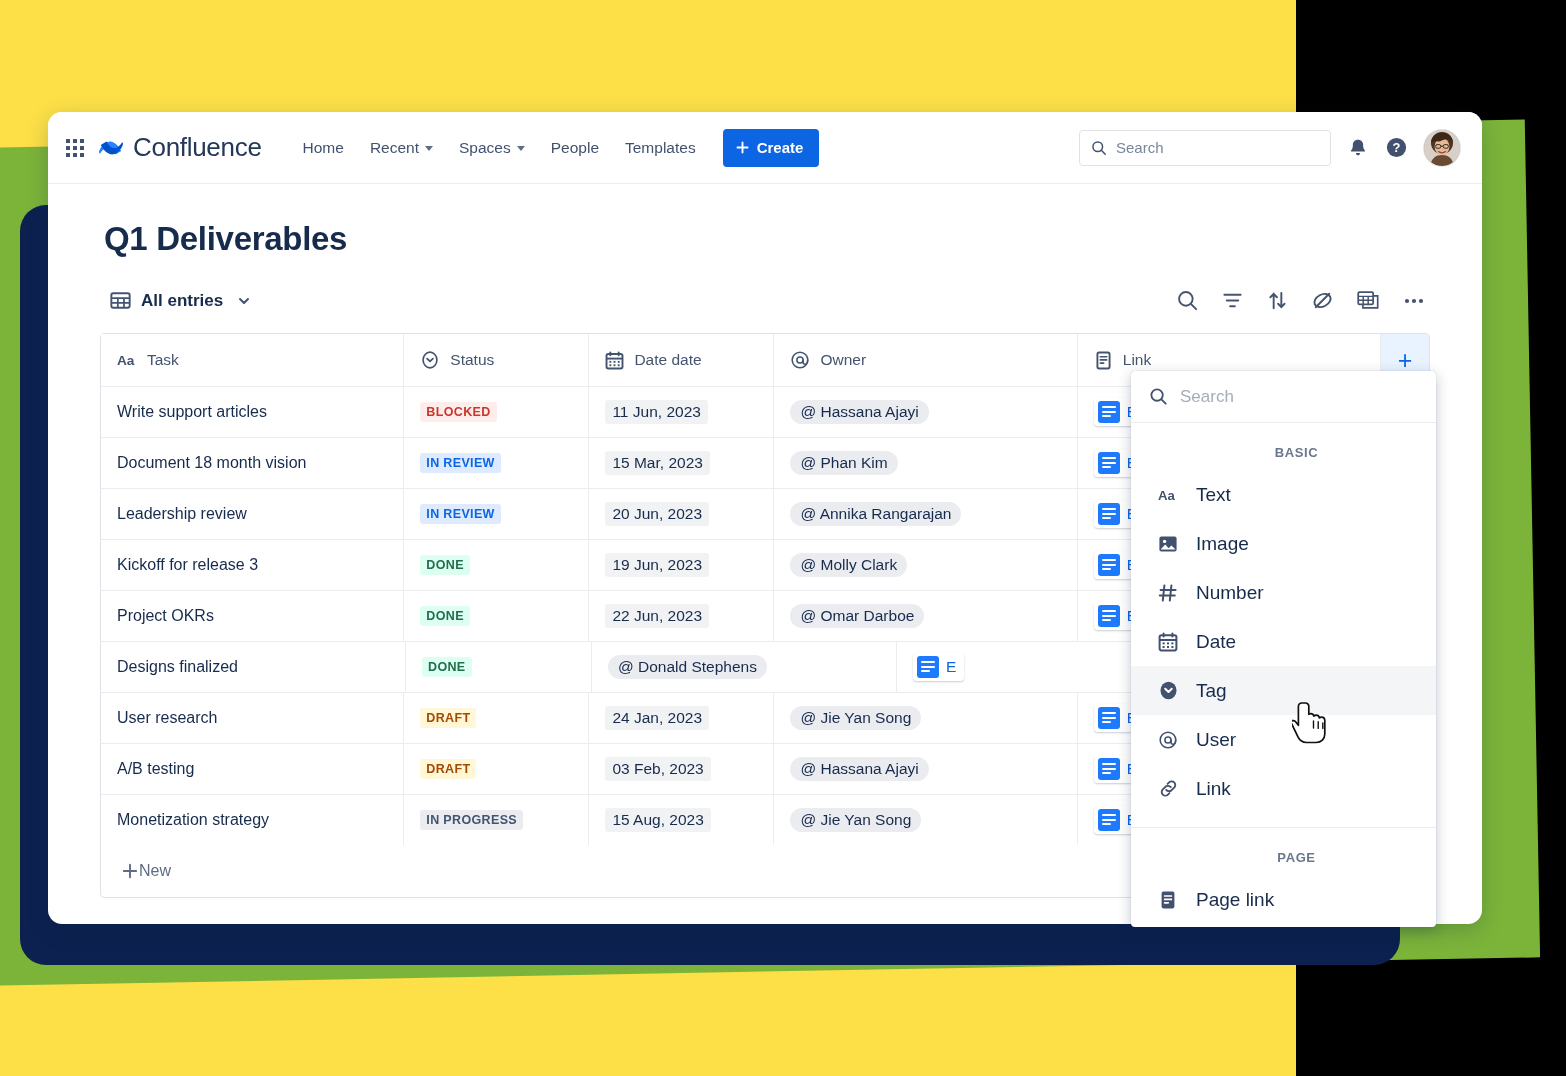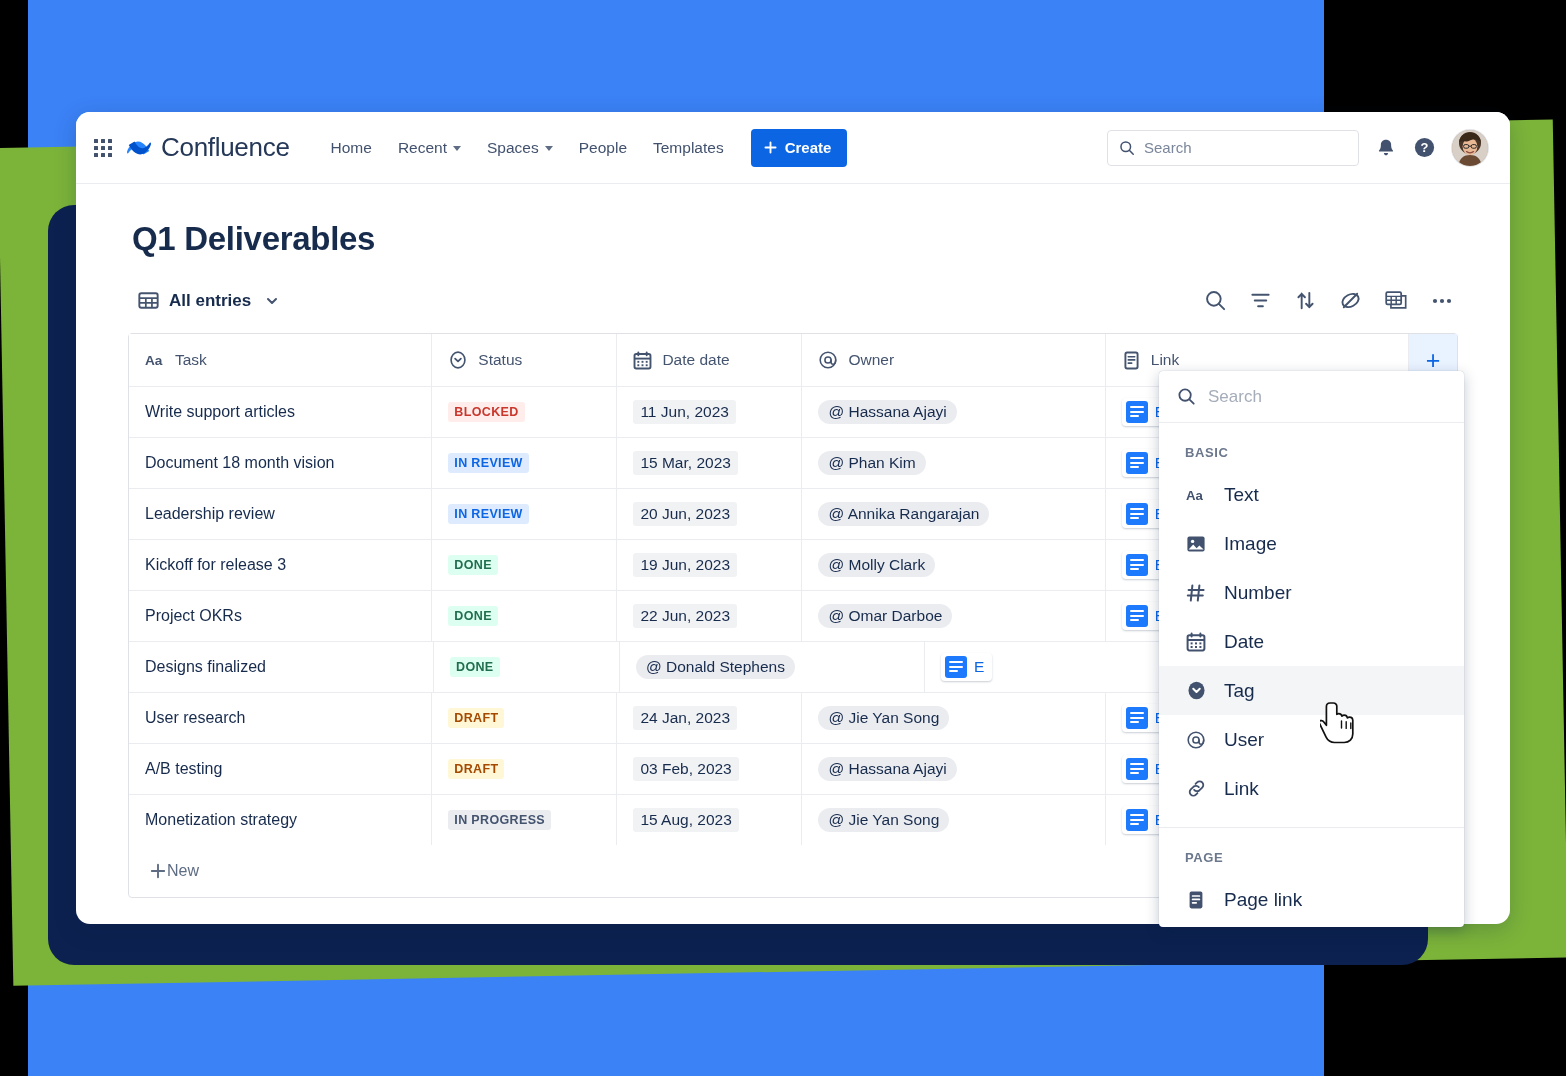--- a/index.html
+++ b/index.html
@@ -2,21 +2,21 @@
 <html><head>
 <meta charset="utf-8">
 <style>
   * { box-sizing: border-box; margin: 0; padding: 0; }
   html, body {
     width: 1566px; height: 1076px;
     background: #000000;
     font-family: "Liberation Sans", sans-serif;
     overflow: hidden;
   }
-  #stage { position: relative; width: 1296px; height: 1076px; background:#3b82f6;margin-left:28px; }
+  #stage { position: relative; width: 1296px; height: 1076px; background:#fde047; }
 
   
   .green-slab {
     position: absolute;
     left: -30px; top: 148px;
     width: 1555px; height: 838px;
     background: #7cb43a;
     transform: rotate(-1.05deg);
     transform-origin: 0 0;
   }
@@ -133,21 +133,21 @@
 
   
   .dropdown {
     position:absolute; left:1131px; top:371px; width:305px; height:556px;
     background:#fff; border-radius:4px;
     box-shadow:0 4px 14px rgba(9,30,66,.25), 0 0 1px rgba(9,30,66,.31);
     overflow:hidden; z-index:20;
   }
   .dd-search { height:52px; display:flex; align-items:center; gap:12px; padding:0 18px; border-bottom:1px solid #ebecf0; cursor:text;}
   .dd-search span { font-size:17px; color:#a5adba; }
-  .dd-section { font-size:13px; font-weight:700; letter-spacing:.6px; color:#6b778c; padding:22px 0 10px 26px; }
+  .dd-section { font-size:13px; font-weight:700; letter-spacing:.6px; color:#6b778c; padding:22px 0 10px 26px;text-align:center; }
   .dd-item { height:49px; display:flex; align-items:center; gap:17px; padding:0 26px; cursor:pointer; }
   .dd-item:hover, .dd-item.hovered { background:#f4f5f7; }
   .dd-item .lbl { font-size:19px; color:#172b4d; }
   .dd-icon { width:22px; display:flex; justify-content:center; align-items:center; color:#42526e; }
   .dd-divider { height:1px; background:#ebecf0; margin-top:14px; }
 
   
   .cursor { position:absolute; left:1292px; top:700px; z-index:40; pointer-events:none; }
 </style>
 </head>

